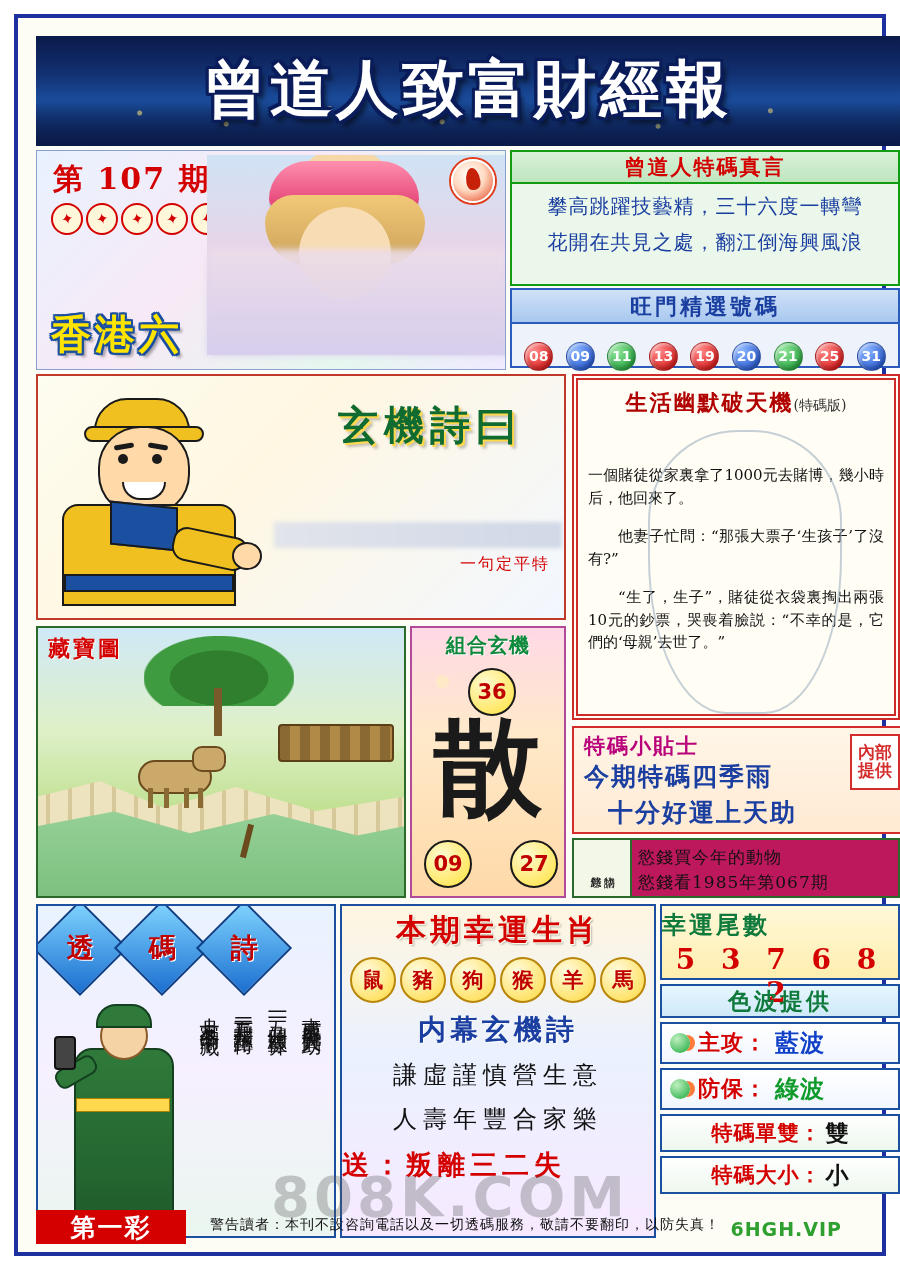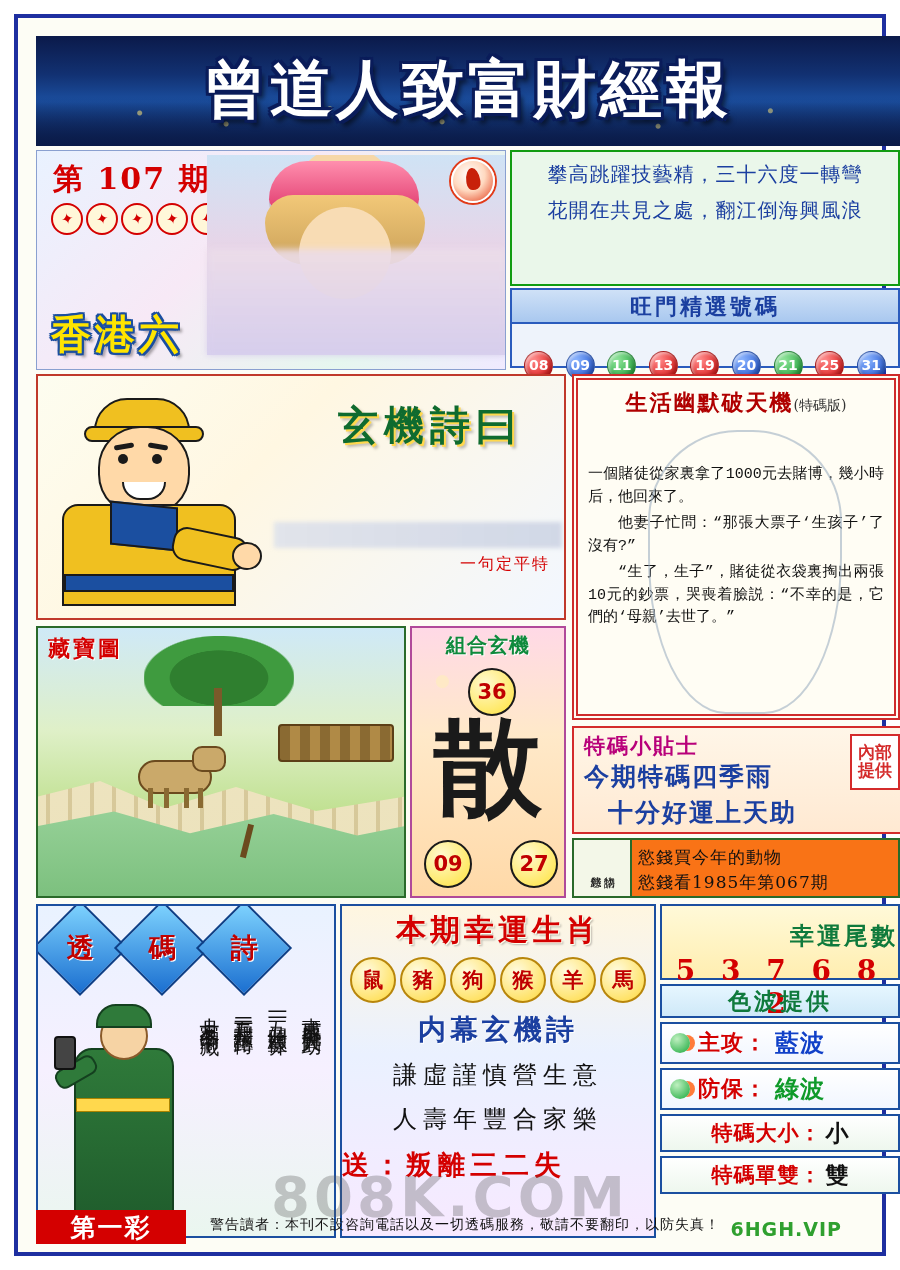--- a/index.html
+++ b/index.html
@@ -133,21 +133,21 @@
     background:#eef3fb;border:2px solid #2a5bbd;box-sizing:border-box;
   }
   .wangmen .hd{
     height:32px;line-height:32px;text-align:center;
     background:linear-gradient(180deg,#cfe1f7,#a9c8ef);
     border-bottom:2px solid #2a5bbd;
     font-family:"DejaVu Serif","Liberation Serif",serif;
     font-weight:bold;font-size:22px;color:#1b3fa0;letter-spacing:3px;
   }
   .wangmen .nums{
-    display:flex;justify-content:space-around;align-items:center;height:52px;padding:15px 6px;
+    display:flex;justify-content:space-around;align-items:center;height:52px;padding:6px 6px;
   }
   .nball{
     width:27px;height:27px;border-radius:50%;
     display:flex;align-items:center;justify-content:center;
     font-size:14px;font-weight:bold;color:#fff;
     border:1px solid rgba(0,0,0,.25);
     box-shadow:inset -2px -3px 4px rgba(0,0,0,.25), inset 2px 2px 3px rgba(255,255,255,.5);
   }
   .nb-red{background:radial-gradient(circle at 35% 30%,#ff8a8a,#d40000);}
   .nb-blue{background:radial-gradient(circle at 35% 30%,#8ab4ff,#1146c8);}
@@ -215,21 +215,21 @@
   }
   .youmo .hd{
     text-align:center;font-family:"DejaVu Serif","Liberation Serif",serif;
     font-size:22px;font-weight:bold;color:#b00000;letter-spacing:2px;margin-top:2px;
   }
   .youmo .hd small{font-size:14px;color:#333;font-weight:normal;letter-spacing:0;}
   .youmo .body{
     margin-top:46px;font-family:"DejaVu Serif","Liberation Serif",serif;
     font-size:15px;line-height:1.5;color:#111;text-align:justify;
   }
-  .youmo .body p{margin:4px 0 2px 0;font-family:Liberation Mono, monospace;}
+  .youmo .body p{margin:16px 0 2px 0;}
   .youmo .indent{text-indent:2em;}
   .ghost{
     position:absolute;left:70px;top:50px;width:190px;height:280px;
     border:2px solid rgba(150,170,190,.55);
     border-radius:46% 46% 40% 40%/32% 32% 55% 55%;
     pointer-events:none;
   }
   
   .cangbao{
     position:absolute;left:18px;top:608px;width:370px;height:272px;
@@ -320,21 +320,21 @@
   .tips .stamp{
     position:absolute;right:6px;top:6px;width:46px;height:52px;
     border:2px solid #d42b2b;color:#d42b2b;
     font-family:"DejaVu Serif","Liberation Serif",serif;font-size:17px;font-weight:bold;
     display:flex;flex-direction:column;align-items:center;justify-content:center;line-height:1.05;
     background:#fff;
   }
   
   .yuqian{
     position:absolute;left:554px;top:820px;width:328px;height:60px;
-    border:2px solid #2a6a2a;box-sizing:border-box;background:#f97316;display:flex;
+    border:2px solid #2a6a2a;box-sizing:border-box;background:#be185d;display:flex;
   }
   .yuqian .tag{
     width:56px;border-right:2px solid #2a6a2a;
     display:flex;align-items:center;justify-content:center;gap:2px;
     font-family:"DejaVu Serif","Liberation Serif",serif;font-size:11px;color:#111;
     background:#f3f7e8;
   }
   .yuqian .tag span{writing-mode:vertical-rl;text-orientation:upright;line-height:1.05;}
   .yuqian .lines{flex:1;padding:5px 6px;}
   .yuqian .lines div{
@@ -415,21 +415,21 @@
   
   .rightcol{
     position:absolute;left:642px;top:886px;width:240px;height:334px;
     box-sizing:border-box;
   }
   .rbox{
     box-sizing:border-box;border:2px solid #1b4fa0;background:#fffef5;
   }
   .r-weishu{height:76px;background:linear-gradient(180deg,#fff9d8,#ffeeb0);}
   .r-weishu .hd{
-    text-align:right;padding-top:14px;
+    text-align:left;padding-top:3px;
     font-family:Liberation Mono, monospace;
     font-size:24px;font-weight:bold;color:#0f7a3c;letter-spacing:3px;
   }
   .r-weishu .nums{
     text-align:center;margin-top:2px;
     font-family:"DejaVu Serif","Liberation Serif",serif;
     font-size:28px;font-weight:bold;color:#d40000;letter-spacing:8px;
   }
   .r-sebo{
     margin-top:4px;height:34px;background:linear-gradient(180deg,#e6f6ff,#cfe9f8);
@@ -533,20 +533,21 @@
         <div class="hat"></div>
         <div class="hair"></div>
         <div class="face"></div>
         <div class="blurbar"></div>
       </div>
       <div class="flame-badge"></div>
       <div class="hk-label">香港六</div>
     </div>
 
     <div class="zhenyan">
+      <div class="hd">曾道人特碼真言</div>
       <div class="ln">攀高跳躍技藝精，三十六度一轉彎</div>
       <div class="ln">花開在共見之處，翻江倒海興風浪</div>
     </div>
 
     <div class="wangmen">
       <div class="hd">旺門精選號碼</div>
       <div class="nums">
         <div class="nball nb-red">08</div>
         <div class="nball nb-blue">09</div>
         <div class="nball nb-green">11</div>
@@ -690,26 +691,26 @@
         <div class="dot"></div>
         <div class="lbl">主攻：</div>
         <div class="val v-blue">藍波</div>
       </div>
       <div class="rbox r-row">
         <div class="dot"></div>
         <div class="lbl">防保：</div>
         <div class="val v-green">綠波</div>
       </div>
       <div class="rbox r-simple">
+        <div class="lbl">特碼單雙：</div>
+        <div class="val">雙</div>
+      </div>
+      <div class="rbox r-simple">
         <div class="lbl">特碼大小：</div>
         <div class="val">小</div>
-      </div>
-      <div class="rbox r-simple">
-        <div class="lbl">特碼單雙：</div>
-        <div class="val">雙</div>
       </div>
     </div>
 
     <div class="footer">
       <div class="brand">第一彩</div>
       <div class="warn">警告讀者：本刊不設咨詢電話以及一切透碼服務，敬請不要翻印，以防失真！</div>
       <div class="sitetag">6HGH.VIP</div>
     </div>
 
   </div>

